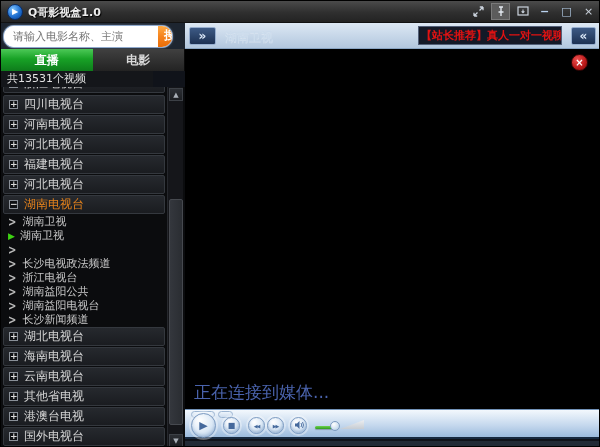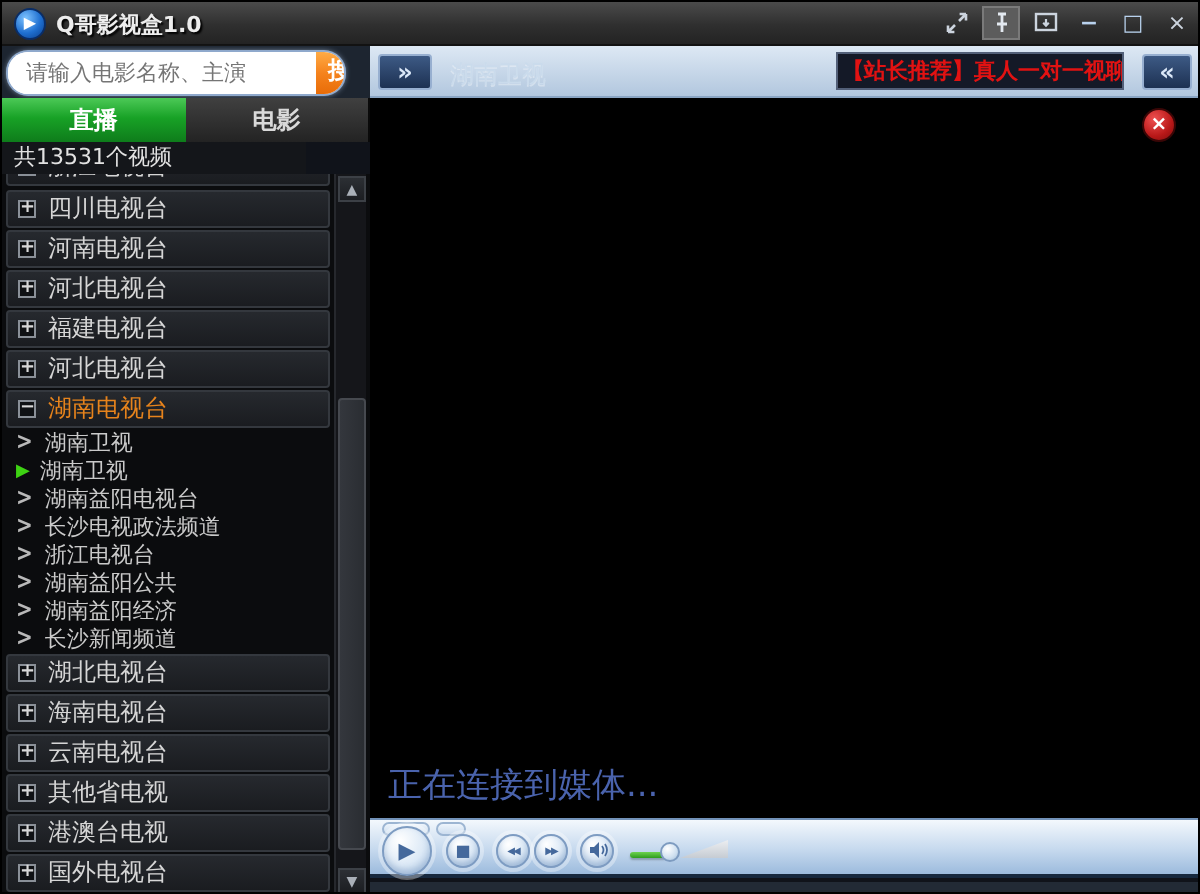--- a/index.html
+++ b/index.html
@@ -200,37 +200,36 @@
         <div class="row sub">
           <span class="chev">&gt;</span>
           <span class="lbl">湖南卫视</span>
         </div>
         <div class="row sub-playing">
           <span class="playtri">▶</span>
           <span class="lbl">湖南卫视</span>
         </div>
         <div class="row sub">
           <span class="chev">&gt;</span>
+        </div>
+        <div class="row sub">
+          <span class="chev">&gt;</span>
+          <span class="lbl">长沙电视政法频道</span>
+        </div>
+        <div class="row sub">
+          <span class="chev">&gt;</span>
+          <span class="lbl">浙江电视台</span>
+        </div>
+        <div class="row sub">
+          <span class="chev">&gt;</span>
+          <span class="lbl">湖南益阳公共</span>
+        </div>
+        <div class="row sub">
+          <span class="chev">&gt;</span>
           <span class="lbl">湖南益阳电视台</span>
-        </div>
-        <div class="row sub">
-          <span class="chev">&gt;</span>
-          <span class="lbl">长沙电视政法频道</span>
-        </div>
-        <div class="row sub">
-          <span class="chev">&gt;</span>
-          <span class="lbl">浙江电视台</span>
-        </div>
-        <div class="row sub">
-          <span class="chev">&gt;</span>
-          <span class="lbl">湖南益阳公共</span>
-        </div>
-        <div class="row sub">
-          <span class="chev">&gt;</span>
-          <span class="lbl">湖南益阳经济</span>
         </div>
         <div class="row sub">
           <span class="chev">&gt;</span>
           <span class="lbl">长沙新闻频道</span>
         </div>
         <div class="row group">
           <span class="icbox">+</span>
           <span class="lbl">湖北电视台</span>
         </div>
         <div class="row group">

